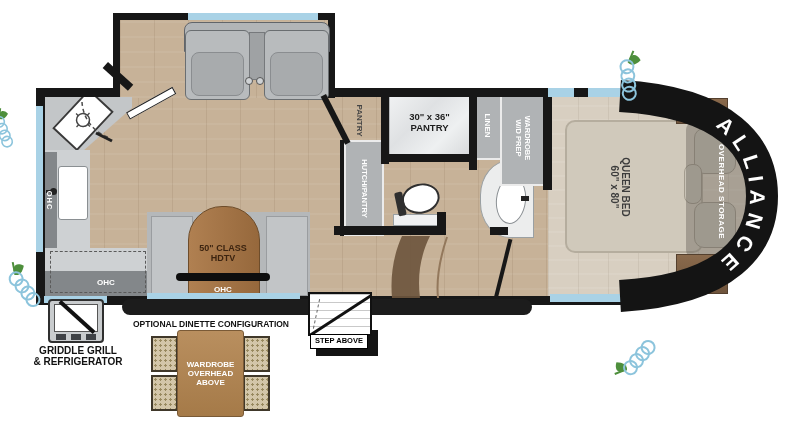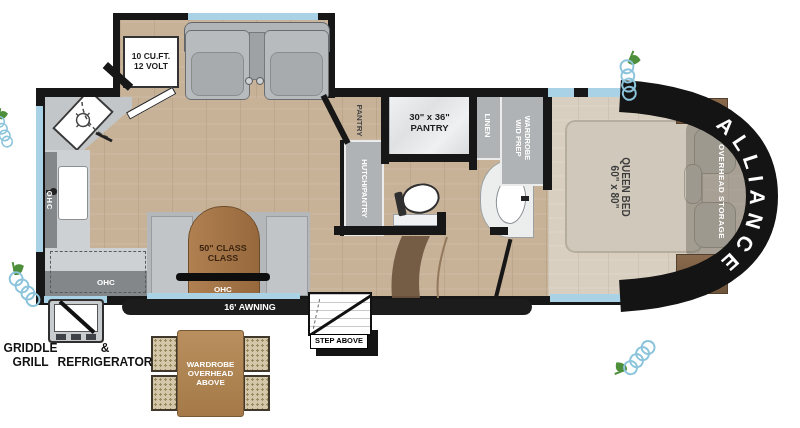--- a/index.html
+++ b/index.html
@@ -78,46 +78,41 @@
   <div class="abs furn" style="left:58px;top:166px;width:30px;height:54px;background:#ffffff;border:1.5px solid #8a8f92;border-radius:3px;box-sizing:border-box;"></div>
   <div class="abs furn" style="left:50px;top:188px;width:7px;height:7px;background:#222;border-radius:50%;"></div>
   <div class="abs furn" style="left:46px;top:190px;width:8px;height:3px;background:#222;"></div>
   <div class="abs furn" style="left:44px;top:248px;width:112px;height:50px;background:#ced1d3;"></div>
   <div class="abs furn ohc-band" style="left:44px;top:271px;width:112px;height:26px;"></div>
   <div class="abs furn" style="left:50px;top:251px;width:96px;height:42px;border:1.5px dashed #5a5a5a;box-sizing:border-box;"></div>
   <div class="abs furn ctr lbl" style="left:88px;top:276px;width:36px;height:13px;font-size:8px;color:#ffffff;z-index:22;">
     <span>OHC</span>
   </div>
 
-  <div class="abs furn ctr lbl" style="left:123px;top:36px;width:56px;height:52px;background:#ffffff;border:2px solid #333;box-sizing:border-box;
-              font-size:8.5px;color:#1c1c1c;flex-direction:column;z-index:21;">
-    <span>10 CU.FT.</span>
-      <span>12 VOLT</span>
-  </div>
 
   <div class="abs" style="left:128px;top:112px;width:53px;height:8px;background:#ffffff;border:1.5px solid #222;box-sizing:border-box;
               transform:rotate(-29deg);transform-origin:left center;z-index:36;"></div>
 
   <div class="abs furn" style="left:184px;top:22px;width:144px;height:28px;background:#b2b5b7;border:1px solid #61656a;border-radius:8px 8px 0 0;"></div>
   <div class="abs furn" style="left:185px;top:30px;width:63px;height:68px;background:#b8bbbd;border:1px solid #6a6e71;border-radius:6px;"></div>
   <div class="abs furn" style="left:264px;top:30px;width:63px;height:68px;background:#b8bbbd;border:1px solid #6a6e71;border-radius:6px;"></div>
   <div class="abs furn" style="left:191px;top:52px;width:51px;height:42px;background:#a8abad;border:1px solid #8a8d90;border-radius:8px;"></div>
   <div class="abs furn" style="left:270px;top:52px;width:51px;height:42px;background:#a8abad;border:1px solid #8a8d90;border-radius:8px;"></div>
   <div class="abs furn" style="left:249px;top:32px;width:14px;height:46px;background:#9fa2a4;border:1px solid #76797c;"></div>
   <div class="abs furn" style="left:245px;top:77px;width:8px;height:8px;border:1.5px solid #555;border-radius:50%;background:#cfd2d4;box-sizing:border-box;"></div>
   <div class="abs furn" style="left:256px;top:77px;width:8px;height:8px;border:1.5px solid #555;border-radius:50%;background:#cfd2d4;box-sizing:border-box;"></div>
 
   <div class="abs furn" style="left:147px;top:212px;width:163px;height:85px;background:#b5b8ba;"></div>
   <div class="abs furn" style="left:151px;top:216px;width:40px;height:78px;background:#c2c5c7;border:1px solid #9a9da0;"></div>
   <div class="abs furn" style="left:266px;top:216px;width:40px;height:78px;background:#c2c5c7;border:1px solid #9a9da0;"></div>
   <div class="abs furn" style="left:188px;top:206px;width:70px;height:91px;background:linear-gradient(90deg,#b08051,#96683c);
               border:1px solid #6e4d2b;border-radius:34px 34px 0 0;"></div>
   <div class="abs furn ctr lbl" style="left:188px;top:240px;width:70px;height:26px;font-size:9px;color:#3c2410;flex-direction:column;z-index:22;">
     <span>50" CLASS</span>
-      <span>CLASS</span>
+      <span>HDTV</span>
   </div>
   <div class="abs furn" style="left:176px;top:273px;width:94px;height:8px;background:#0e0e0e;border-radius:4px;z-index:22;"></div>
   <div class="abs furn ctr lbl" style="left:202px;top:284px;width:42px;height:12px;font-size:8px;color:#ffffff;z-index:23;">
     <span>OHC</span>
   </div>
 
   <div class="vwrap" style="left:348px;top:96px;width:22px;height:48px;">
     <span class="vtext" style="font-size:8px;color:#454545;">PANTRY</span>
   </div>
   <div class="abs furn gray-cab" style="left:344px;top:140px;width:40px;height:96px;box-shadow:-4px 0 0 #171717;"></div>
@@ -208,35 +203,35 @@
       <textPath href="#capTextPath" startOffset="50%" text-anchor="middle">ALLIANCE</textPath>
     </text>
 
     <use href="#coil" transform="translate(634,56) rotate(72)"></use>
     <use href="#coil" transform="translate(618,370) rotate(-62)"></use>
     <use href="#coil" transform="translate(16,266) rotate(38)"></use>
     <use href="#coil" transform="translate(2,112) rotate(55) scale(0.8)"></use>
   </svg>
 
   <div class="abs topdeco" style="left:122px;top:299px;width:410px;height:16px;background:#1c1c1c;border-radius:9px;"></div>
-  <div class="abs topdeco ctr lbl" style="left:190px;top:301px;width:120px;height:13px;font-size:9px;color:#ffffff;">
-    <span>16' AWNING</span>
-  </div>
 
   <div class="abs topdeco" style="left:316px;top:330px;width:62px;height:26px;background:#141414;"></div>
   <div class="abs topdeco" style="left:308px;top:292px;width:64px;height:44px;background:repeating-linear-gradient(0deg,#ffffff 0 7px,#c9c9c9 7px 8px);
               border:2px solid #111;box-sizing:border-box;overflow:hidden;">
     <div class="abs" style="left:-6px;top:19px;width:76px;height:3px;background:#111;transform:rotate(-33deg);"></div>
     <div class="abs" style="left:6px;top:5px;width:1px;height:30px;border-left:1.5px dashed #666;transform:rotate(12deg);"></div>
   </div>
   <div class="abs topdeco ctr lbl" style="left:310px;top:334px;width:58px;height:15px;background:#ffffff;border:1.5px solid #000;box-sizing:border-box;
               font-size:7.5px;color:#000;">
     <span>STEP ABOVE</span>
   </div>
 
+  <div class="abs ctr lbl" style="left:126px;top:319px;width:170px;height:12px;font-size:8.5px;color:#111;z-index:10;">
+    <span>OPTIONAL DINETTE CONFIGURATION</span>
+  </div>
   <div class="abs" style="left:151px;top:336px;width:27px;height:36px;background:#d3c6a9;border:2px solid #40382a;box-sizing:border-box;
               background-image:radial-gradient(#98895f 1px,transparent 1.3px);background-size:5px 5px;z-index:10;"></div>
   <div class="abs" style="left:151px;top:375px;width:27px;height:36px;background:#d3c6a9;border:2px solid #40382a;box-sizing:border-box;
               background-image:radial-gradient(#98895f 1px,transparent 1.3px);background-size:5px 5px;z-index:10;"></div>
   <div class="abs" style="left:243px;top:336px;width:27px;height:36px;background:#d3c6a9;border:2px solid #40382a;box-sizing:border-box;
               background-image:radial-gradient(#98895f 1px,transparent 1.3px);background-size:5px 5px;z-index:10;"></div>
   <div class="abs" style="left:243px;top:375px;width:27px;height:36px;background:#d3c6a9;border:2px solid #40382a;box-sizing:border-box;
               background-image:radial-gradient(#98895f 1px,transparent 1.3px);background-size:5px 5px;z-index:10;"></div>
   <div class="abs ctr lbl" style="left:177px;top:330px;width:67px;height:87px;background:linear-gradient(180deg,#b98f5f,#a57a48);
               border:1px solid #7a5a36;border-radius:3px;font-size:8px;color:#ffffff;flex-direction:column;z-index:11;box-sizing:border-box;">
@@ -245,18 +240,18 @@
     <span>ABOVE</span>
   </div>
 
   <div class="abs topdeco" style="left:48px;top:299px;width:56px;height:44px;background:#c9ccce;border:2px solid #2f2f2f;border-radius:4px;box-sizing:border-box;">
     <div class="abs" style="left:4px;top:3px;width:44px;height:28px;background:#ffffff;border:1px solid #555;box-sizing:border-box;"></div>
     <div class="abs" style="left:4px;top:14px;width:46px;height:4px;background:#111;transform:rotate(42deg);"></div>
     <div class="abs" style="left:6px;top:33px;width:10px;height:6px;background:#3f4246;"></div>
     <div class="abs" style="left:21px;top:33px;width:10px;height:6px;background:#3f4246;"></div>
     <div class="abs" style="left:36px;top:33px;width:10px;height:6px;background:#3f4246;"></div>
   </div>
-  <div class="abs ctr lbl" style="left:26px;top:345px;width:104px;height:22px;font-size:12px;color:#111;flex-direction:row;z-index:10;">
+  <div class="abs ctr lbl" style="left:26px;top:345px;width:104px;height:22px;font-size:10px;color:#111;flex-direction:column;z-index:10;">
     <span>GRIDDLE GRILL</span>
     <span>&amp; REFRIGERATOR</span>
   </div>
 
 </div>
 
 </body></html>

